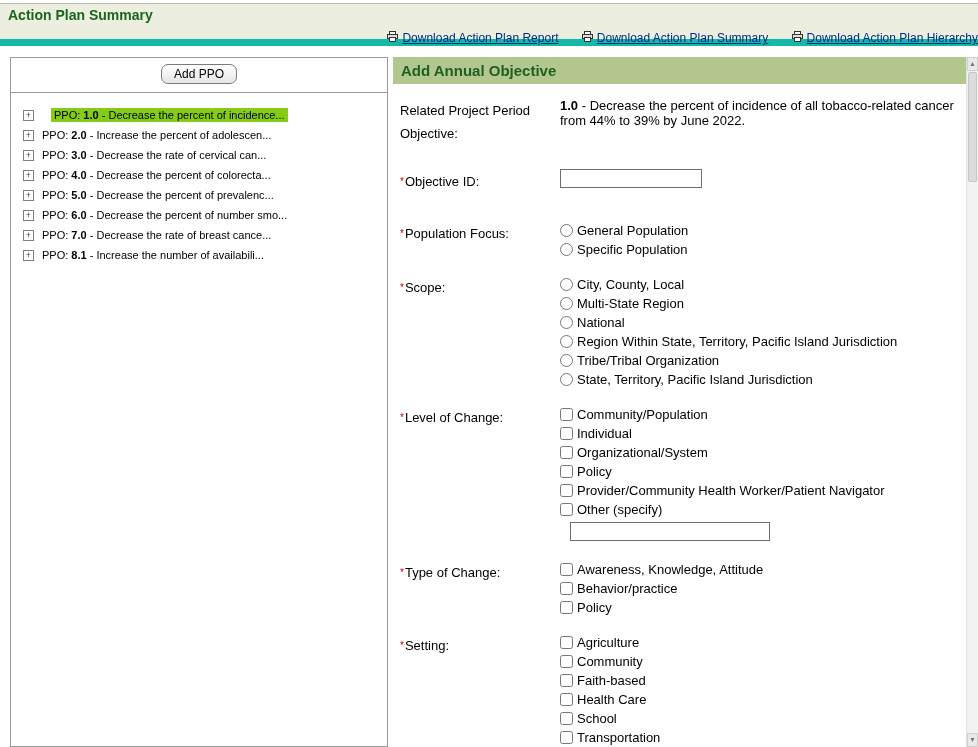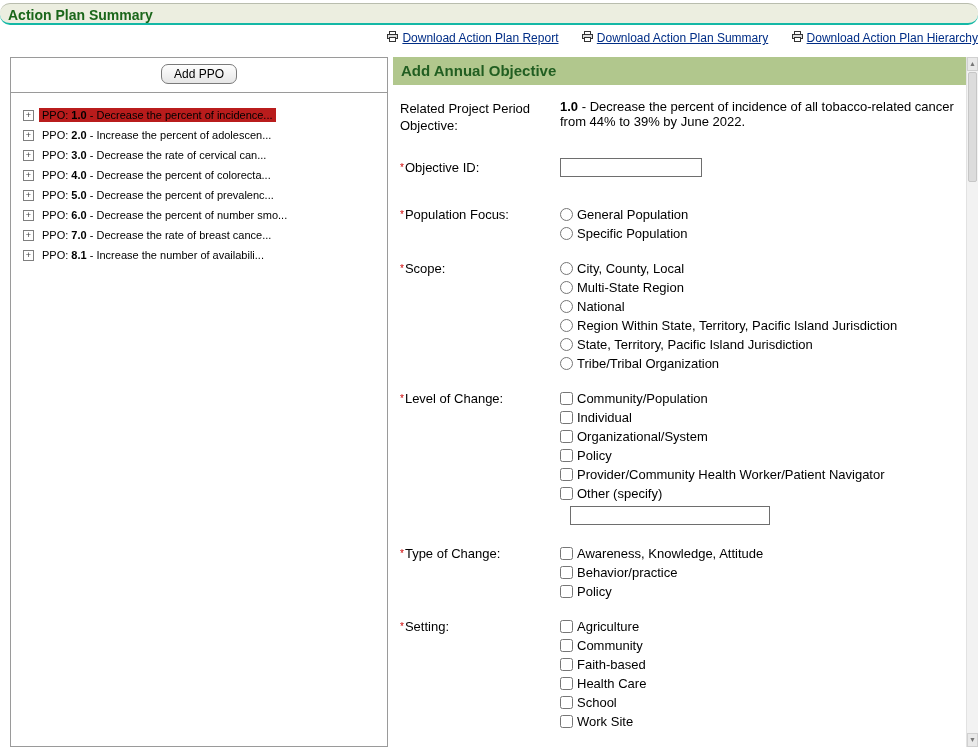--- a/index.html
+++ b/index.html
@@ -7,23 +7,22 @@
   body {
     width: 978px; height: 747px; position: relative; overflow: hidden;
     font-family: "Liberation Sans", sans-serif; font-size: 13px; color: #000; background: #fff;
   }
 
   
   .title-bar {
     margin-top: 3px;
     background: #eceee0;
     border-top: 1px solid #b9bdae;
-    border-bottom: 2px solid #14b8a6;
-    padding: 3px 8px 0;
-    border-radius: 10px;
+    border-bottom: 7px solid #14b8a6;
+    padding: 3px 8px 16px;
   }
   .title-bar .title { color: #1a661a; font-weight: bold; font-size: 14px; }
 
   
   .links-row {
     position: absolute; top: 31px; left: 0; right: 0;
     text-align: right; font-size: 12px; white-space: nowrap;
   }
   .dl-link {
     color: #002d86; text-decoration: underline; margin-left: 20px; cursor: pointer;
@@ -46,36 +45,36 @@
     padding: 2px 12px; border: 1px solid #7a7a7a; border-radius: 7px;
     background: linear-gradient(#fefefe, #e6e6e6); cursor: pointer; color: #000;
   }
   .tree { padding: 12px 4px 4px 12px; font-size: 11px; overflow: hidden; }
   .tree-item { display: flex; align-items: center; height: 20px; cursor: pointer; white-space: nowrap; }
   .expander {
     flex: none; width: 11px; height: 11px; border: 1px solid #7f7f7f; background: #fff;
     font-size: 9px; line-height: 9px; text-align: center; color: #444; margin-right: 5px;
   }
   .tree-label { padding: 1px 3px; }
-  .tree-item.selected .tree-label { background: #b91c1c; }
+  .tree-item.selected .tree-label { background: #84cc16; margin-left: 12px; }
   .tree-label b { font-weight: bold; }
 
   
   .right-panel { flex: 1; margin-left: 5px; margin-right: 12px; display: flex; flex-direction: column; }
   .form-header {
     background: #b1c78d; color: #215e21; font-weight: bold; font-size: 15px;
     padding: 5px 8px; height: 28px;
   }
   .form-body { padding: 14px 4px 0 7px; }
 
   .frow { display: grid; grid-template-columns: 160px auto; align-items: start; }
   .related-row { margin-bottom: 24px; }
   .objective-row { margin-bottom: 28px; }
   .group-row { margin-bottom: 16px; }
-  .flabel { padding-top: 1px; line-height: 17px; }
+  .flabel { padding-top: 1px; line-height: 23px; }
   .req { color: #cc0000; font-size: 10px; vertical-align: top; margin-right: 1px; }
   .rel-value { line-height: 15px; padding-right: 2px; }
   .rel-value b { font-weight: bold; }
 
   .opts { display: flex; flex-direction: column; justify-content: space-between; }
   .opt { display: flex; align-items: center; height: 19px; cursor: pointer; }
   .opt input[type="radio"], .opt input[type="checkbox"] {
     width: 13px; height: 13px; margin: 0 4px 0 0; flex: none;
   }
 
@@ -228,26 +227,26 @@
           <label class="opt">
               <input type="radio" name="scope" style="">
               <span>National</span>
             </label>
           <label class="opt">
               <input type="radio" name="scope" style="">
               <span>Region Within State, Territory, Pacific Island Jurisdiction</span>
             </label>
           <label class="opt">
               <input type="radio" name="scope" style="">
+              <span>Tribe/Tribal Organization</span>
+            </label>
+          <label class="opt">
+              <input type="radio" name="scope" style="">
               <span>State, Territory, Pacific Island Jurisdiction</span>
             </label>
-          <label class="opt">
-              <input type="radio" name="scope" style="">
-              <span>Tribe/Tribal Organization</span>
-            </label>
         </div>
       </div>
 
       <div class="frow group-row">
         <div class="flabel"><span class="req">*</span><span>Level of Change:</span></div>
         <div class="opts">
           <label class="opt">
               <input type="checkbox" style="">
               <span>Community/Population</span>
             </label>
@@ -308,20 +307,24 @@
               <input type="checkbox" style="">
               <span>Faith-based</span>
             </label>
           <label class="opt">
               <input type="checkbox" style="">
               <span>Health Care</span>
             </label>
           <label class="opt">
               <input type="checkbox" style="">
               <span>School</span>
+            </label>
+          <label class="opt">
+              <input type="checkbox" style="">
+              <span>Transportation</span>
             </label>
           <label class="opt">
               <input type="checkbox" style="">
               <span>Work Site</span>
             </label>
 
         </div>
       </div>
 
     </div>

